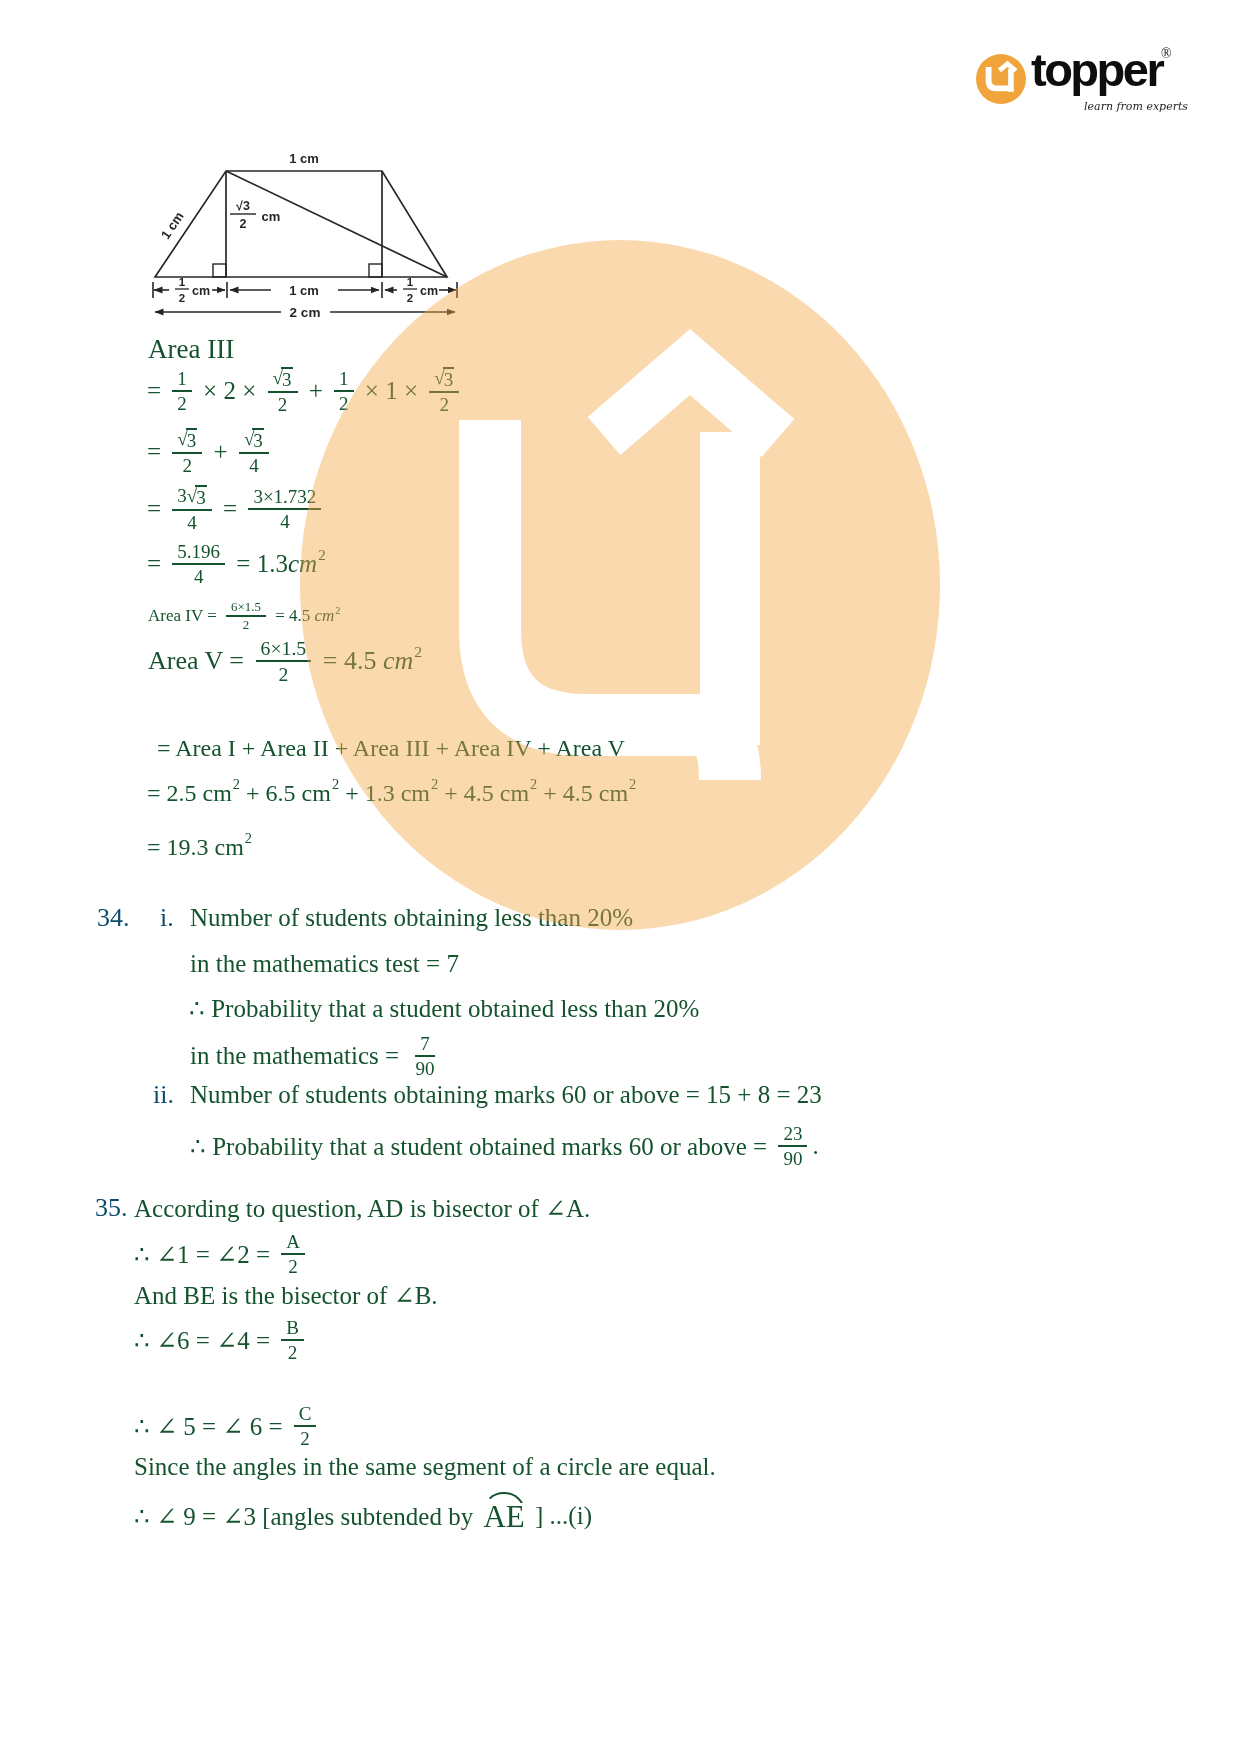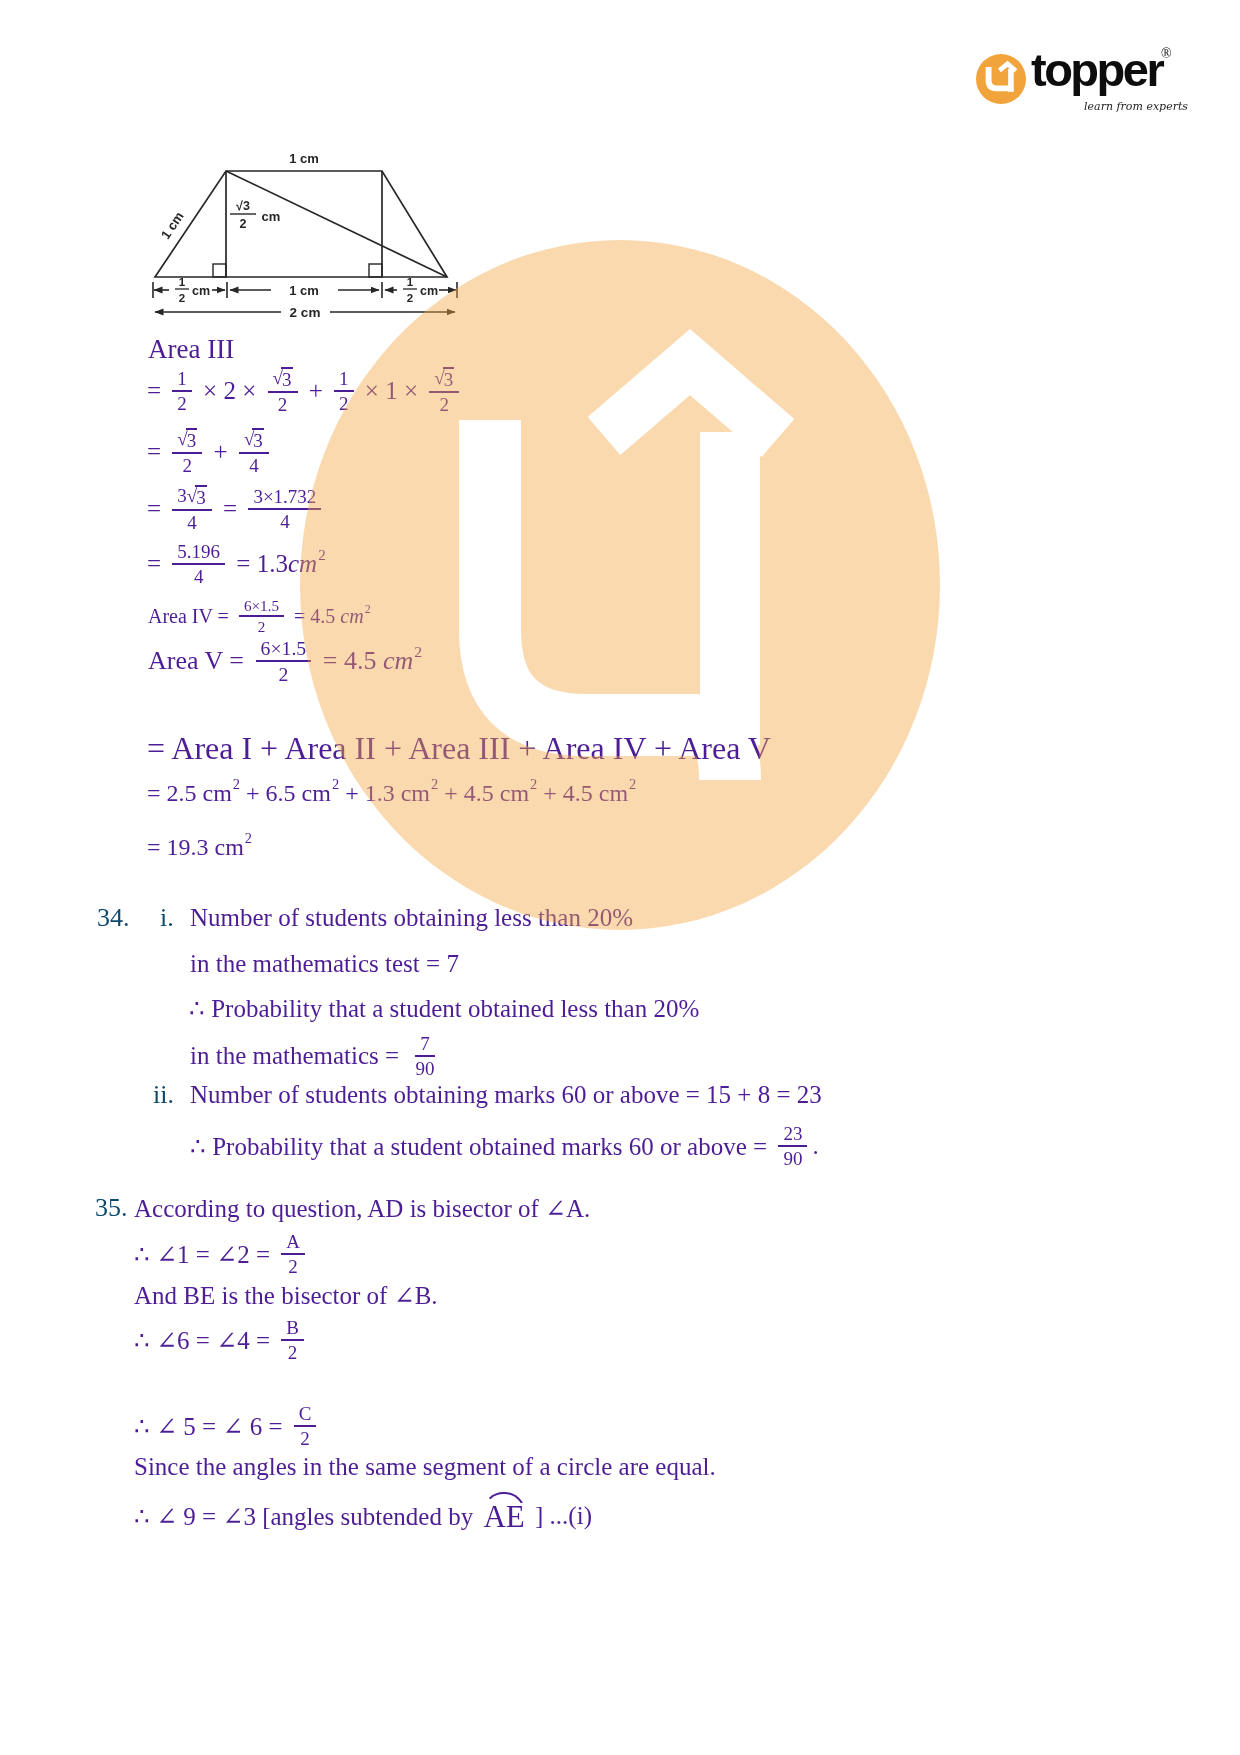--- a/index.html
+++ b/index.html
@@ -17,21 +17,21 @@
   .logo-reg{position:absolute;left:187px;top:-2px;font-size:14px;color:#111;}
   .logo-tagline{position:absolute;right:-4px;top:52px;font-style:italic;font-size:11px;
                 font-family:"DejaVu Serif",serif;color:#222;white-space:nowrap;}
 
   
   .diagram{position:absolute;left:124px;top:124px;z-index:1;}
   .diagram text{font-family:"Liberation Sans","DejaVu Sans",sans-serif;font-weight:bold;fill:#262626;}
 
   
   .mline{position:absolute;display:flex;align-items:center;white-space:pre;
-         font-size:25px;color:#4c1d95;z-index:1;height:56px;}
+         font-size:25px;color:#14532d;z-index:1;height:56px;}
   .plain{height:34px;}
   .mt{white-space:pre;}
   .mi{font-style:italic;}
   .msup{font-size:0.60em;position:relative;top:-0.58em;margin-left:1px;}
   .mfrac{display:inline-flex;flex-direction:column;align-items:center;margin:0 5px;
          font-size:0.76em;line-height:1.12;}
   .mnum{display:flex;justify-content:center;border-bottom:2px solid currentColor;padding:0 5px 1px;}
   .mden{display:flex;justify-content:center;padding:1px 5px 0;}
   .mrad{display:inline-flex;white-space:nowrap;}
   .mrov{border-top:2px solid currentColor;padding:0 1px;margin-left:-2px;}
@@ -135,23 +135,23 @@
             <span class="mrov">3</span>
           </span></span><span class="mden"><span class="mt">2</span></span></span><span class="mt"> + </span><span class="mfrac"><span class="mnum"><span class="mrad">
             <span class="mrsign">√</span>
             <span class="mrov">3</span>
           </span></span><span class="mden"><span class="mt">4</span></span></span></div>
   <div class="mline" style="left:147px;top:481px"><span class="mt">= </span><span class="mfrac"><span class="mnum"><span class="mt">3</span><span class="mrad">
             <span class="mrsign">√</span>
             <span class="mrov">3</span>
           </span></span><span class="mden"><span class="mt">4</span></span></span><span class="mt"> = </span><span class="mfrac"><span class="mnum"><span class="mt">3×1.732</span></span><span class="mden"><span class="mt">4</span></span></span></div>
   <div class="mline" style="left:147px;top:536px"><span class="mt">= </span><span class="mfrac"><span class="mnum"><span class="mt">5.196</span></span><span class="mden"><span class="mt">4</span></span></span><span class="mt"> = 1.3</span><span class="mi">cm</span><span class="msup">2</span></div>
-  <div class="mline" style="left:148px;top:588px;font-size:20px"><span class="mt">Area IV = </span><span class="mfrac"><span class="mnum"><span class="mt">6×1.5</span></span><span class="mden"><span class="mt">2</span></span></span><span class="mt"> = 4.5 </span><span class="mi">cm</span><span class="msup">2</span></div>
+  <div class="mline" style="left:148px;top:588px;font-size:17px"><span class="mt">Area IV = </span><span class="mfrac"><span class="mnum"><span class="mt">6×1.5</span></span><span class="mden"><span class="mt">2</span></span></span><span class="mt"> = 4.5 </span><span class="mi">cm</span><span class="msup">2</span></div>
   <div class="mline" style="left:148px;top:633px;font-size:26px"><span class="mt">Area V = </span><span class="mfrac"><span class="mnum"><span class="mt">6×1.5</span></span><span class="mden"><span class="mt">2</span></span></span><span class="mt"> = 4.5 </span><span class="mi">cm</span><span class="msup">2</span></div>
-  <div class="mline plain" style="left:147px;top:731px;font-size:32px">= Area I + Area II + Area III + Area IV + Area V</div>
+  <div class="mline plain" style="left:157px;top:731px;font-size:24px">= Area I + Area II + Area III + Area IV + Area V</div>
   <div class="mline plain" style="left:147px;top:776px;font-size:24px"><span class="mt">= 2.5 cm</span><span class="msup">2</span><span class="mt"> + 6.5 cm</span><span class="msup">2</span><span class="mt"> + 1.3 cm</span><span class="msup">2</span><span class="mt"> + 4.5 cm</span><span class="msup">2</span><span class="mt"> + 4.5 cm</span><span class="msup">2</span></div>
   <div class="mline plain" style="left:147px;top:830px;font-size:24px"><span class="mt">= 19.3 cm</span><span class="msup">2</span></div>
 
   <div class="qnum" style="left:97px;top:903px">34.</div>
   <div class="qnum" style="left:160px;top:903px">i.</div>
   <div class="mline plain" style="left:190px;top:901px">Number of students obtaining less than 20%</div>
   <div class="mline plain" style="left:190px;top:947px">in the mathematics test = 7</div>
   <div class="mline plain" style="left:189px;top:991px">∴ Probability that a student obtained less than 20%</div>
   <div class="mline" style="left:190px;top:1028px"><span class="mt">in the mathematics = </span><span class="mfrac"><span class="mnum"><span class="mt">7</span></span><span class="mden"><span class="mt">90</span></span></span></div>
   <div class="qnum" style="left:153px;top:1080px">ii.</div>

